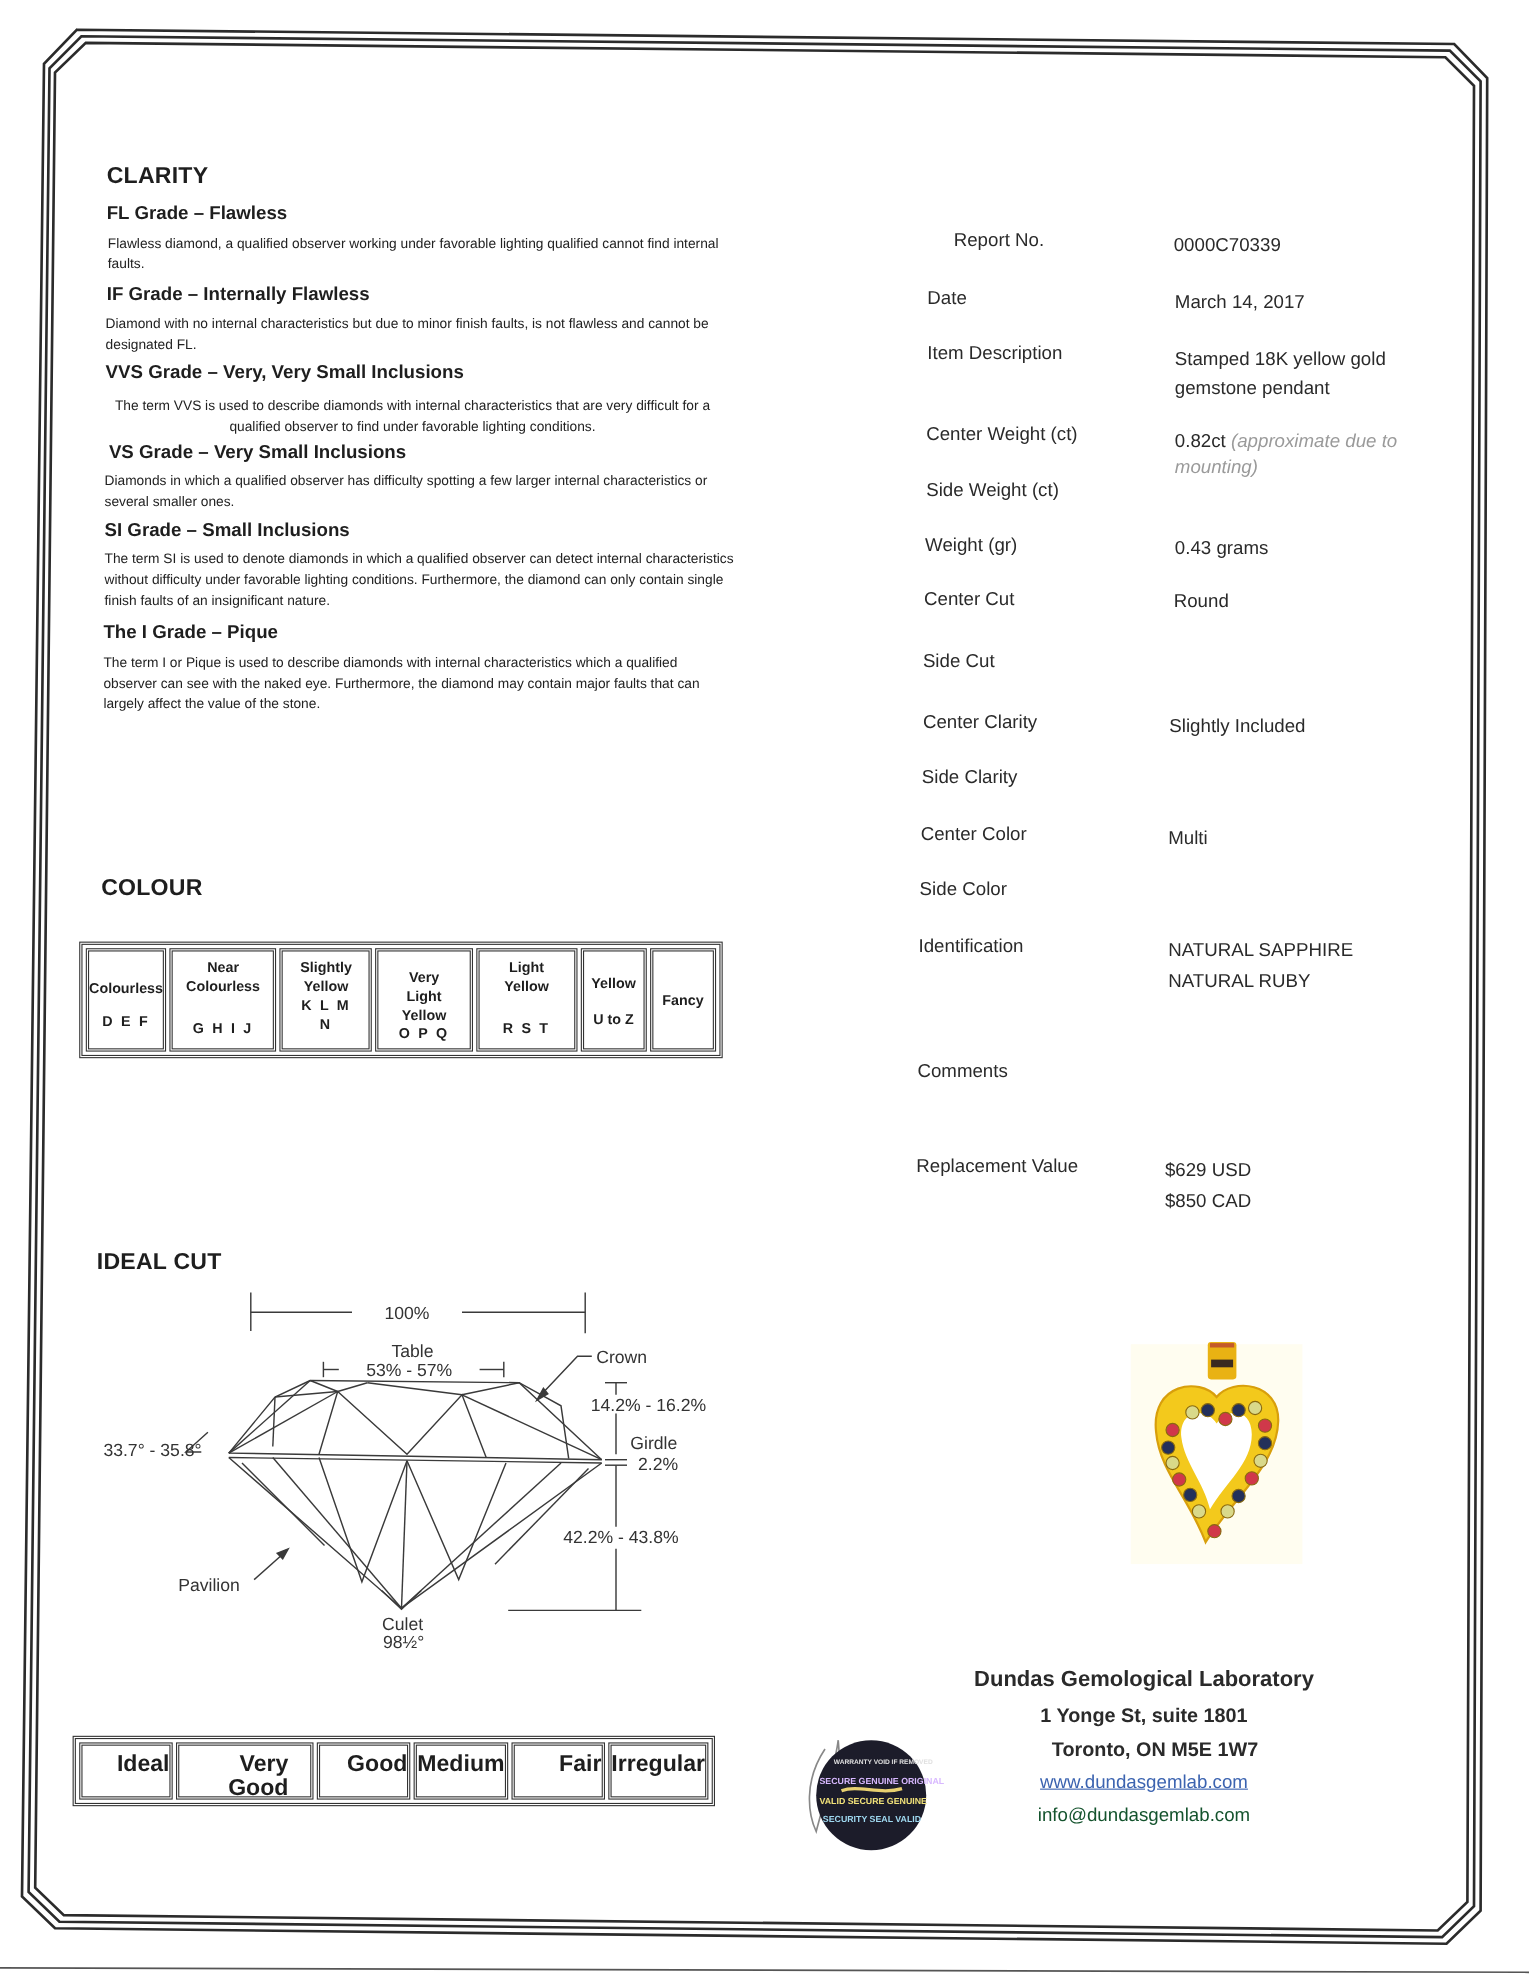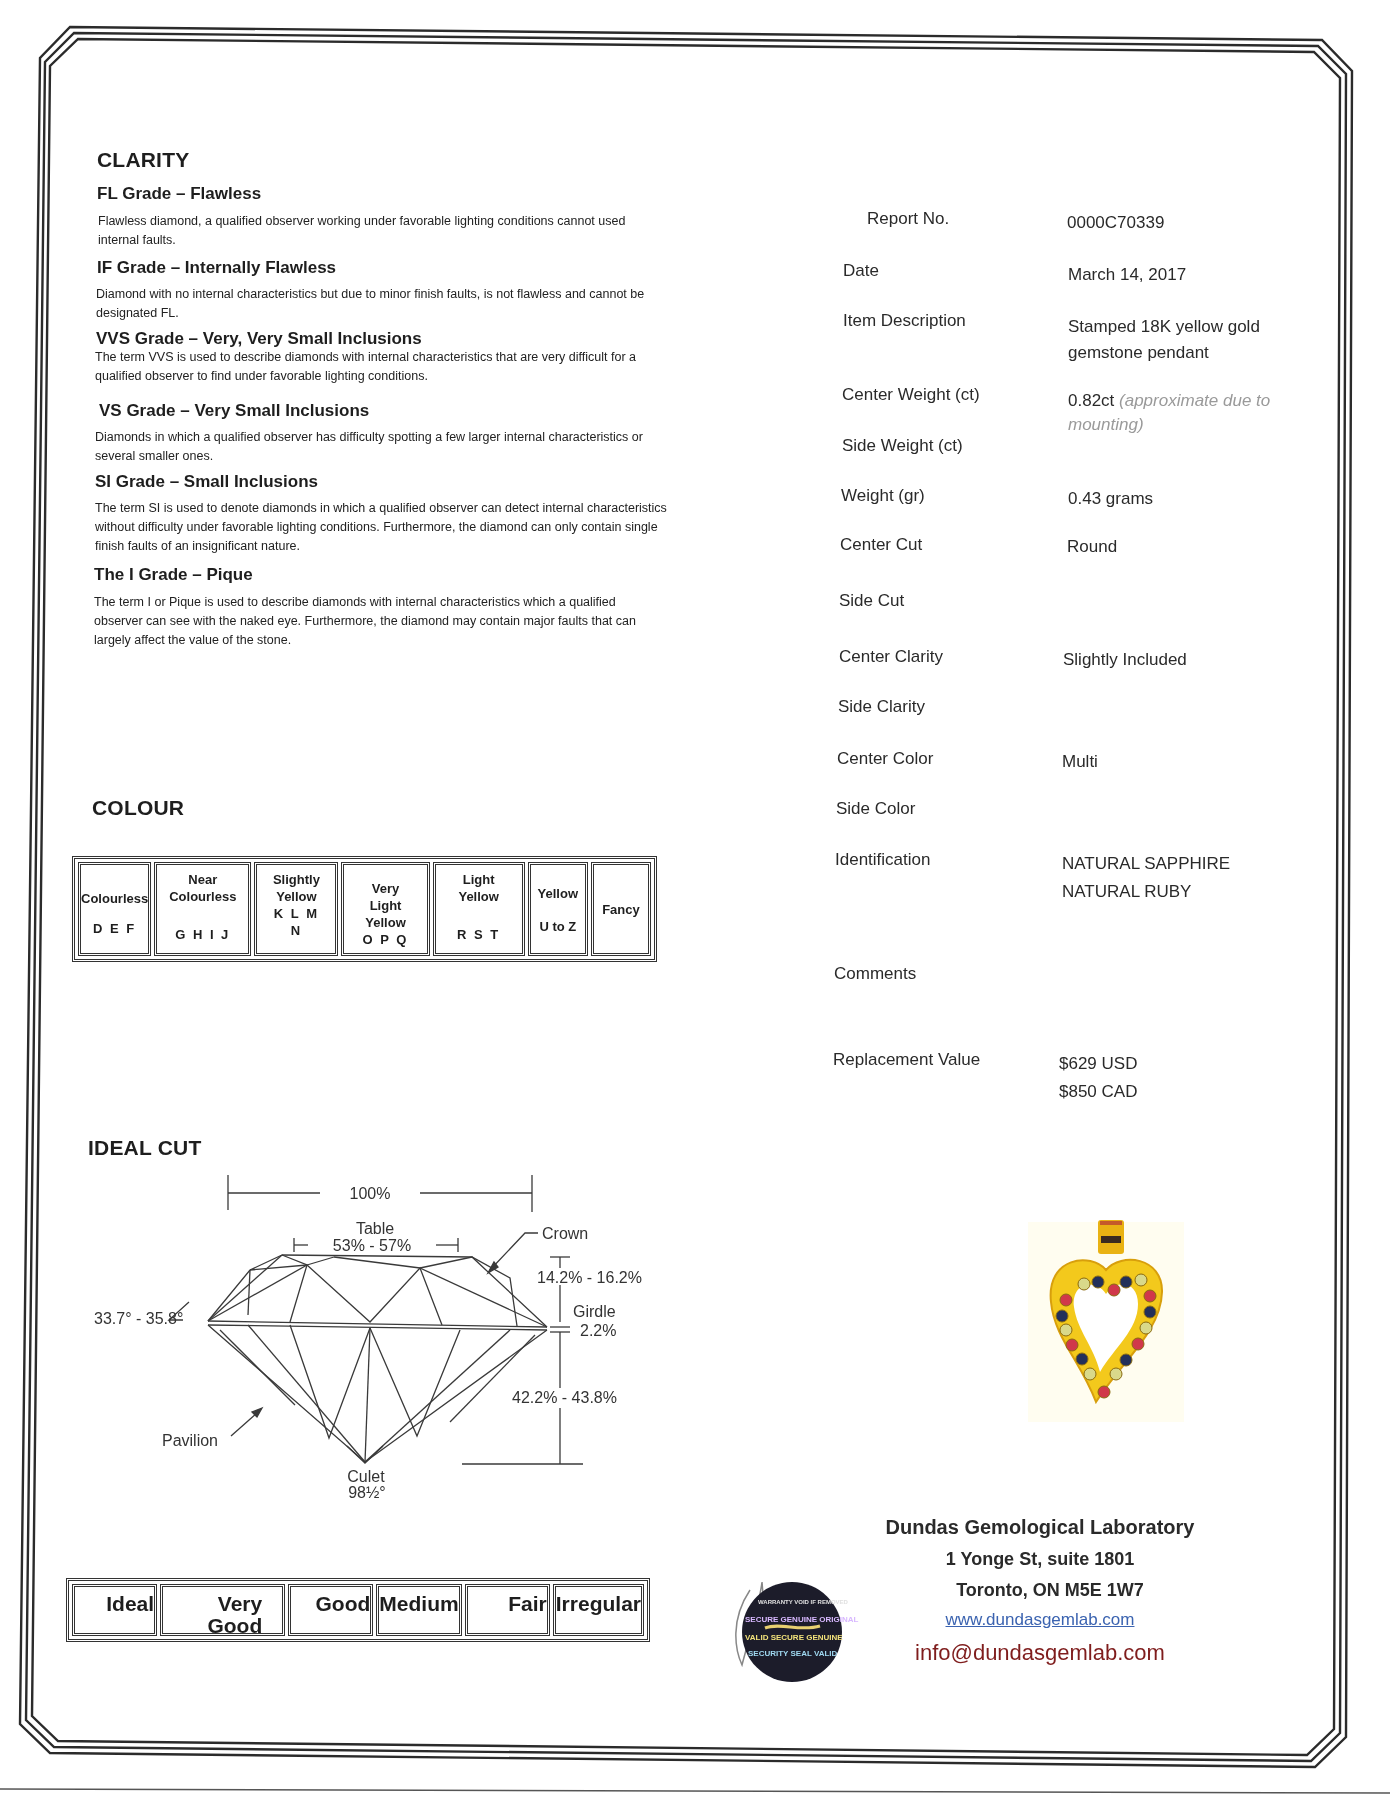--- a/index.html
+++ b/index.html
@@ -30,27 +30,27 @@
     <polygon points="70,27 1322,40 1352,71 1346,1737 1315,1767 50,1753 20,1724 40,58"></polygon>
     <polygon points="74,33 1318,46 1346,74 1340,1733 1311,1761 54,1747 26,1720 45,62"></polygon>
     <polygon points="78,39 1314,52 1340,78 1334,1729 1307,1755 58,1741 32,1716 50,66"></polygon>
   </g>
   <line x1="0" y1="1789" x2="1390" y2="1793" stroke="#555" stroke-width="1.5"></line>
 </svg>
 
 <div class="abs h-section" style="left:97px;top:148px;">CLARITY</div>
 
 <div class="abs grade-title" style="left:97px;top:184px;">FL Grade – Flawless</div>
-<div class="abs grade-desc" style="left:98px;top:212px;">Flawless diamond, a qualified observer working under favorable lighting conditions cannot used internal faults.</div>
+<div class="abs grade-desc" style="left:98px;top:212px;">Flawless diamond, a qualified observer working under favorable lighting qualified cannot find internal faults.</div>
 
 <div class="abs grade-title" style="left:97px;top:258px;">IF Grade – Internally Flawless</div>
 <div class="abs grade-desc" style="left:96px;top:285px;">Diamond with no internal characteristics but due to minor finish faults, is not flawless and cannot be designated FL.</div>
 
 <div class="abs grade-title" style="left:96px;top:329px;">VVS Grade – Very, Very Small Inclusions</div>
-<div class="abs grade-desc" style="left:95px;top:348px;">The term VVS is used to describe diamonds with internal characteristics that are very difficult for a qualified observer to find under favorable lighting conditions.</div>
+<div class="abs grade-desc" style="left:95px;top:360px;text-align:center;">The term VVS is used to describe diamonds with internal characteristics that are very difficult for a qualified observer to find under favorable lighting conditions.</div>
 
 <div class="abs grade-title" style="left:99px;top:401px;">VS Grade – Very Small Inclusions</div>
 <div class="abs grade-desc" style="left:95px;top:428px;">Diamonds in which a qualified observer has difficulty spotting a few larger internal characteristics or several smaller ones.</div>
 
 <div class="abs grade-title" style="left:95px;top:472px;">SI Grade – Small Inclusions</div>
 <div class="abs grade-desc" style="left:95px;top:499px;width:580px;">The term SI is used to denote diamonds in which a qualified observer can detect internal characteristics without difficulty under favorable lighting conditions. Furthermore, the diamond can only contain single finish faults of an insignificant nature.</div>
 
 <div class="abs grade-title" style="left:94px;top:565px;">The I Grade – Pique</div>
 <div class="abs grade-desc" style="left:94px;top:593px;">The term I or Pique is used to describe diamonds with internal characteristics which a qualified observer can see with the naked eye. Furthermore, the diamond may contain major faults that can largely affect the value of the stone.</div>
 
@@ -251,13 +251,13 @@
   </g>
   <path d="M45,68 C60,62 80,72 100,66" stroke="#e8d070" stroke-width="3" fill="none"></path>
 </svg>
 
 <div class="abs lab" style="left:870px;top:1516px;width:340px;font-size:20px;">Dundas Gemological Laboratory</div>
 <div class="abs lab" style="left:870px;top:1549px;width:340px;font-size:18px;">1 Yonge St, suite 1801</div>
 <div class="abs lab" style="left:880px;top:1580px;width:340px;font-size:18px;">Toronto, ON M5E 1W7</div>
 <div class="abs" style="left:870px;top:1610px;width:340px;text-align:center;font-size:17px;">
   <span class="link">www.dundasgemlab.com</span>
 </div>
-<div class="abs" style="left:870px;top:1640px;width:340px;text-align:center;font-size:22px;color:#7f1d1d;">info@dundasgemlab.com</div>
+<div class="abs" style="left:870px;top:1640px;width:340px;text-align:center;font-size:17px;color:#14532d;">info@dundasgemlab.com</div>
 
 </body></html>

